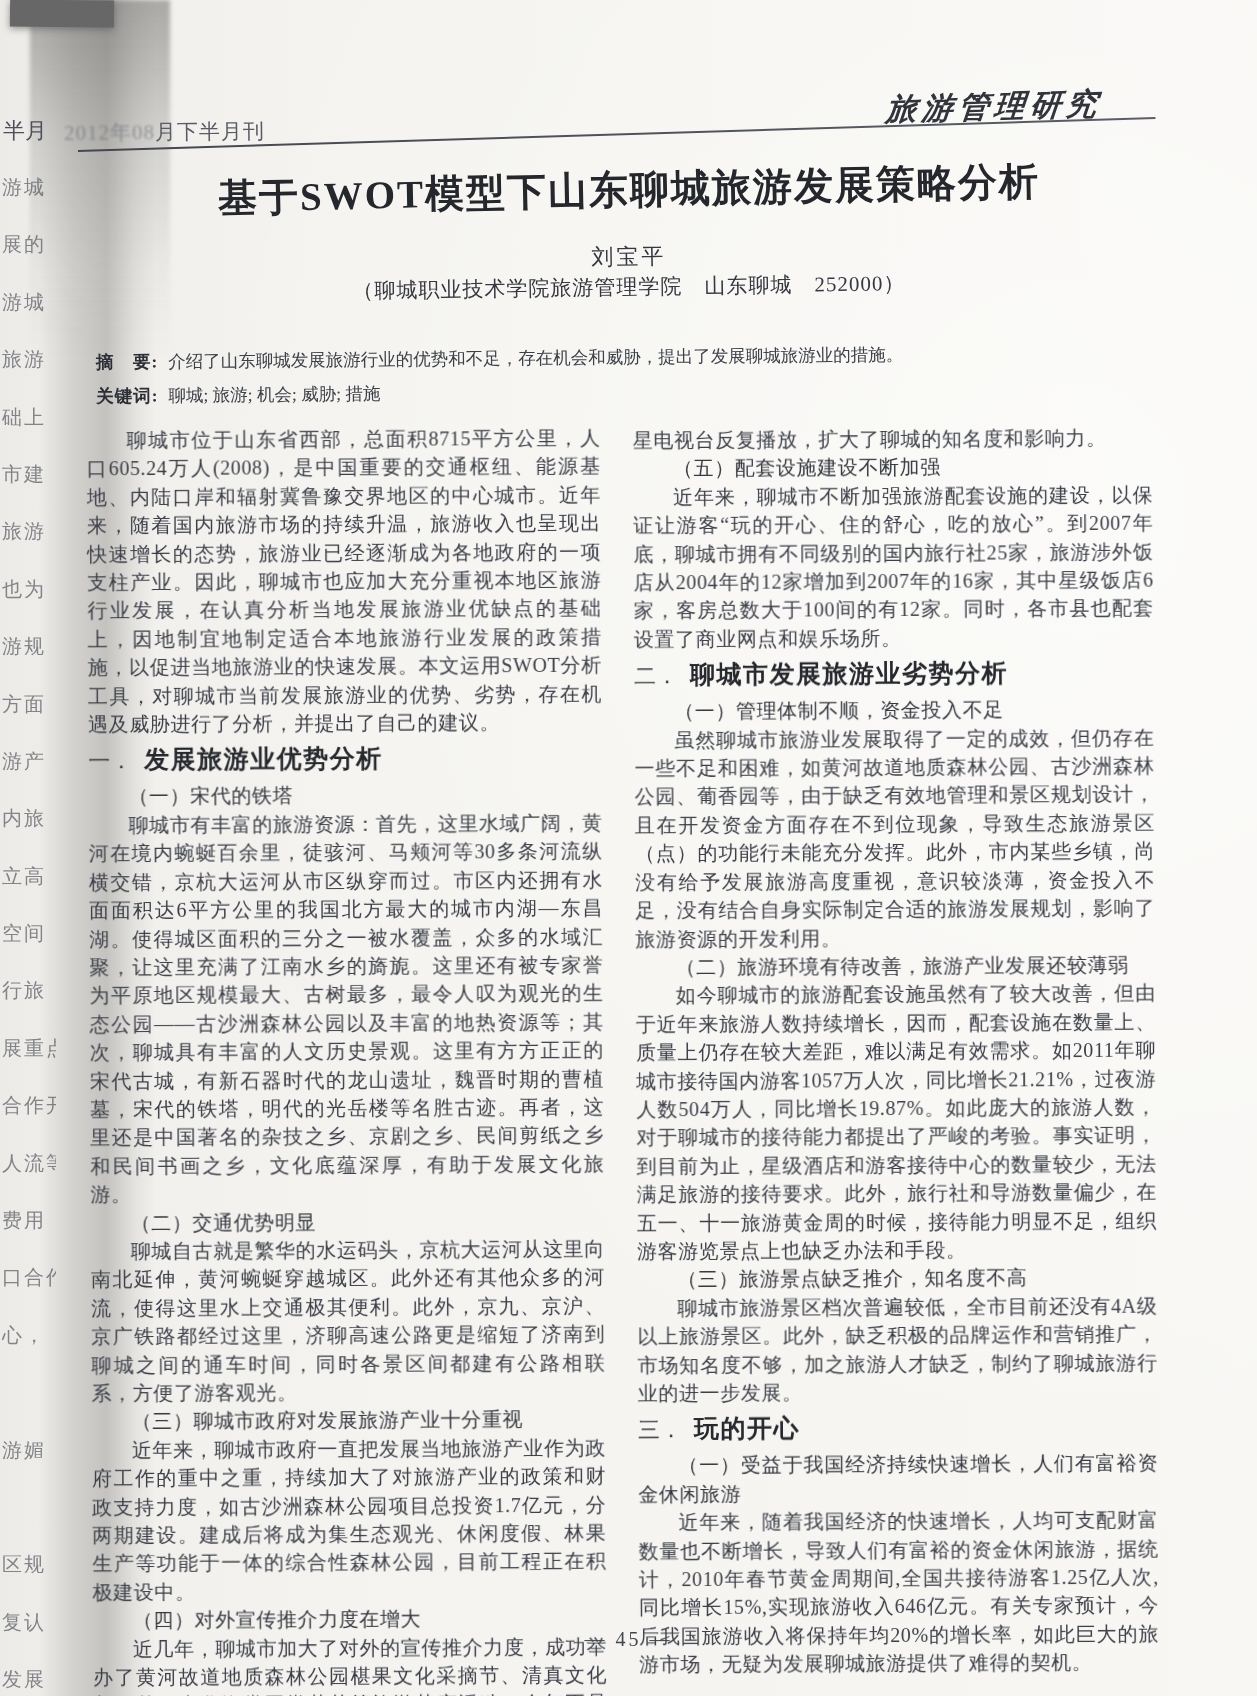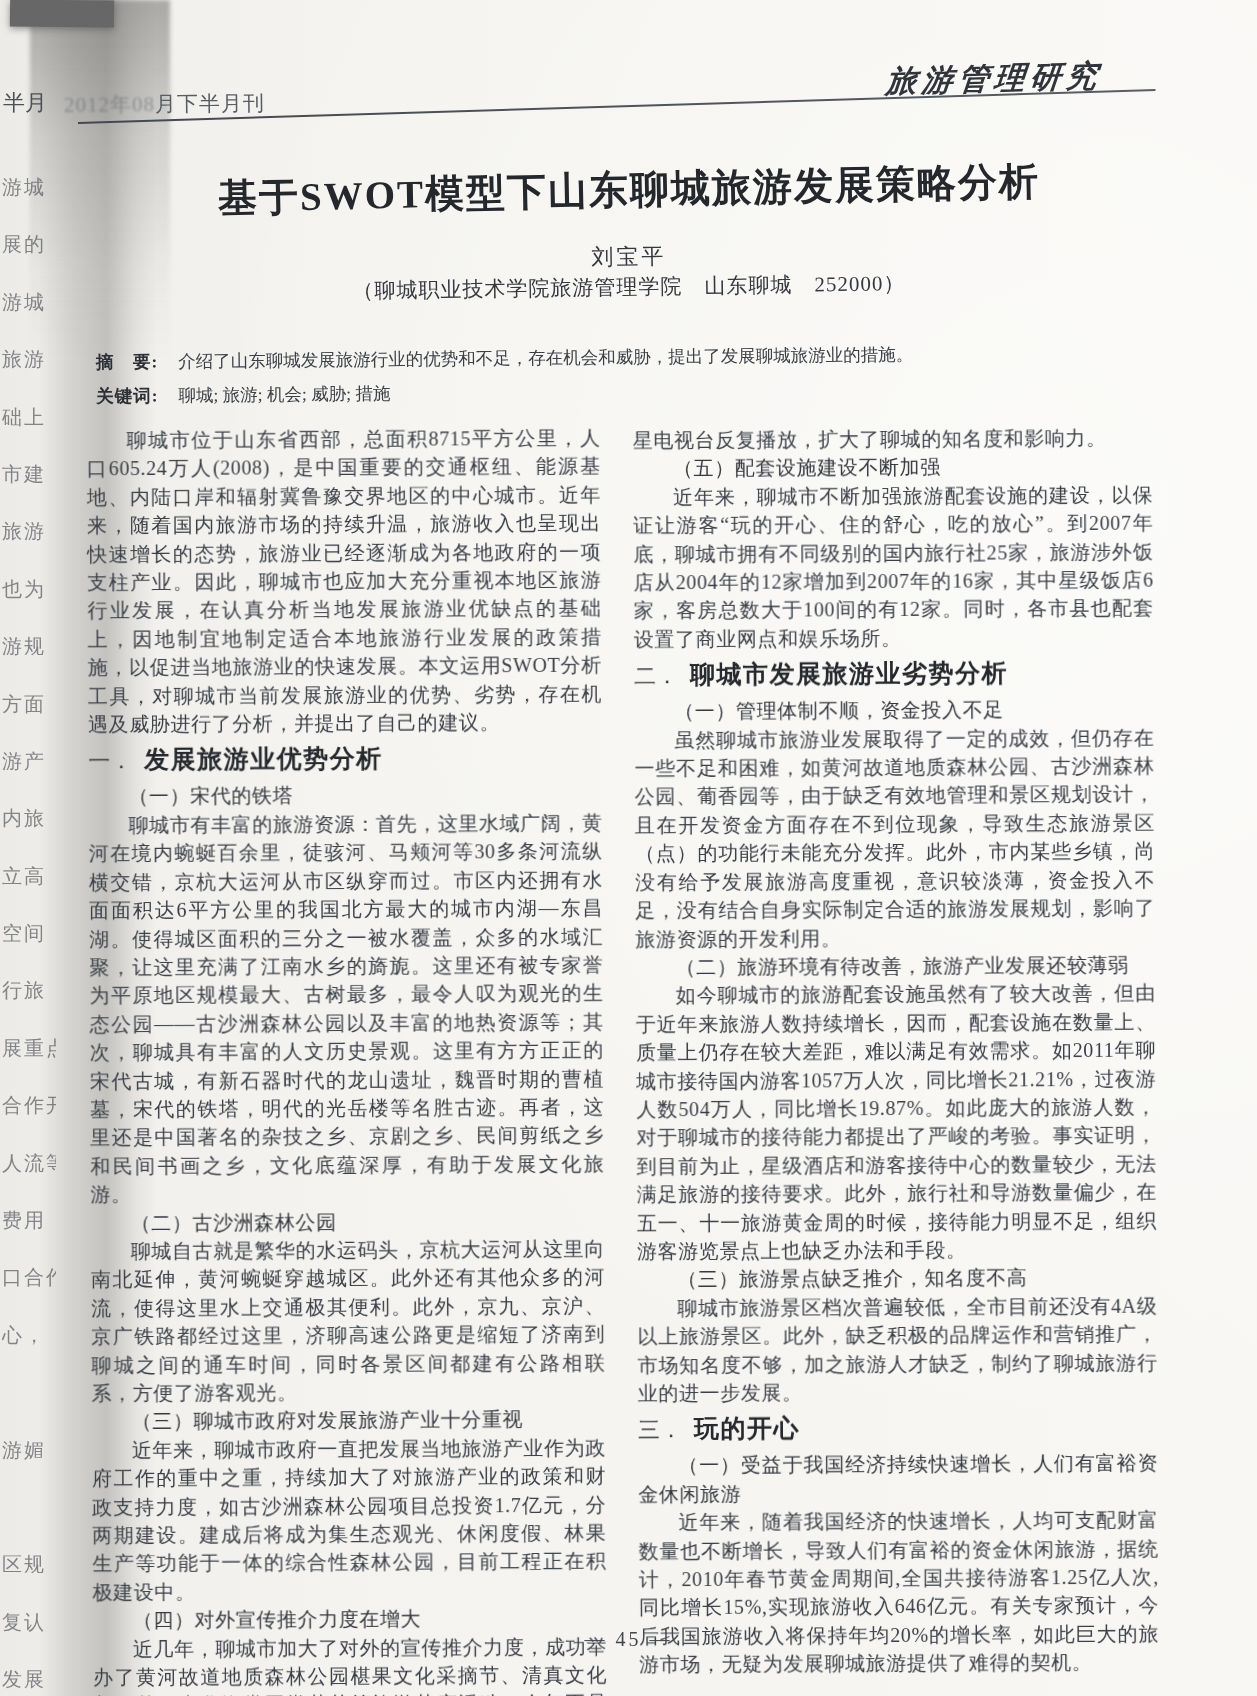--- a/index.html
+++ b/index.html
@@ -30,21 +30,21 @@
   }
   
   .ghost-col{
     position:absolute;left:2px;top:150px;width:54px;overflow:hidden;
     font-size:20px;color:rgba(74,79,87,.66);letter-spacing:2px;
     filter:blur(.3px);
   }
   .ghost-line{height:33.4px;white-space:nowrap;margin-top:24px;}
   .ghost-line.blank{visibility:hidden;}
   
-  .header{position:absolute;left:0;top:76px;width:100%;height:70px;text-align:right;}
+  .header{position:absolute;left:0;top:104px;width:100%;height:70px;text-align:right;}
   .edge-frag{position:absolute;left:3px;top:12px;font-size:22px;color:#4c5158;}
   .issue{position:absolute;left:64px;top:14px;font-size:21px;color:#585d64;letter-spacing:1px;white-space:nowrap;transform:rotate(-.6deg);}
   .issue .faded{filter:blur(1.3px);opacity:.5;}
   .journal-name{
     position:absolute;left:886px;top:-18px;
     font-size:31px;font-style:italic;font-weight:700;letter-spacing:5px;
     color:#31353b;transform:rotate(-1.6deg) skewX(-7deg);white-space:nowrap;
   }
   .header-rule{
     position:absolute;left:78px;top:46px;width:1078px;height:2px;
@@ -53,21 +53,21 @@
   }
   
   .title{
     position:absolute;left:50%;top:163px;transform:translateX(-50%) rotate(-1.2deg);
     font-size:39px;font-weight:700;letter-spacing:2px;color:#24272c;white-space:nowrap;
   }
   .author{position:absolute;left:50%;top:242px;transform:translateX(-50%) rotate(-.9deg);font-size:22px;color:#34383f;letter-spacing:3px;white-space:nowrap;}
   .affiliation{position:absolute;left:50%;top:273px;transform:translateX(-50%) rotate(-.8deg);font-size:21px;color:#34383f;letter-spacing:1px;white-space:nowrap;}
   
   .abstract{position:absolute;left:96px;top:340px;width:1062px;transform:rotate(-.55deg);font-size:17.5px;line-height:34px;color:#3c4148;}
-  .abstract .lbl{font-weight:700;color:#2c3036;margin-right:20px;letter-spacing:1px;}
+  .abstract .lbl{font-weight:700;color:#2c3036;margin-right:10px;letter-spacing:1px;}
   
   .col{position:absolute;top:425px;font-size:20px;line-height:28.4px;letter-spacing:.6px;color:#3a3f47;transform:rotate(-.3deg);filter:blur(.18px);text-align:justify;}
   .col-left{left:90px;width:514px;}
   .col-right{left:636px;width:520px;}
   .block{margin:0;}
   .block.para{text-indent:2em;}
   .block.h2{text-indent:2em;color:#34383f;}
   .block.cont{text-indent:0;}
   .block.h1{font-size:25px;font-weight:700;line-height:40px;letter-spacing:1.5px;color:#25282d;text-indent:0;margin:2px 0 1px 0;}
   .block .num{display:none;}
@@ -149,21 +149,21 @@
     <div><span class="lbl">摘　要:</span><span>介绍了山东聊城发展旅游行业的优势和不足，存在机会和威胁，提出了发展聊城旅游业的措施。</span></div>
     <div><span class="lbl">关键词:</span><span>聊城; 旅游; 机会; 威胁; 措施</span></div>
   </div>
 
   <div class="col col-left">
 
   <div class="block para"><span class="txt">聊城市位于山东省西部，总面积8715平方公里，人口605.24万人(2008)，是中国重要的交通枢纽、能源基地、内陆口岸和辐射冀鲁豫交界地区的中心城市。近年来，随着国内旅游市场的持续升温，旅游收入也呈现出快速增长的态势，旅游业已经逐渐成为各地政府的一项支柱产业。因此，聊城市也应加大充分重视本地区旅游行业发展，在认真分析当地发展旅游业优缺点的基础上，因地制宜地制定适合本地旅游行业发展的政策措施，以促进当地旅游业的快速发展。本文运用SWOT分析工具，对聊城市当前发展旅游业的优势、劣势，存在机遇及威胁进行了分析，并提出了自己的建议。</span></div>
       <div class="block h1"><span class="num">一．</span><span class="txt">发展旅游业优势分析</span></div>
       <div class="block h2"><span class="txt">（一）宋代的铁塔</span></div>
       <div class="block para"><span class="txt">聊城市有丰富的旅游资源：首先，这里水域广阔，黄河在境内蜿蜒百余里，徒骇河、马颊河等30多条河流纵横交错，京杭大运河从市区纵穿而过。市区内还拥有水面面积达6平方公里的我国北方最大的城市内湖—东昌湖。使得城区面积的三分之一被水覆盖，众多的水域汇聚，让这里充满了江南水乡的旖旎。这里还有被专家誉为平原地区规模最大、古树最多，最令人叹为观光的生态公园——古沙洲森林公园以及丰富的地热资源等；其次，聊城具有丰富的人文历史景观。这里有方方正正的宋代古城，有新石器时代的龙山遗址，魏晋时期的曹植墓，宋代的铁塔，明代的光岳楼等名胜古迹。再者，这里还是中国著名的杂技之乡、京剧之乡、民间剪纸之乡和民间书画之乡，文化底蕴深厚，有助于发展文化旅游。</span></div>
-      <div class="block h2"><span class="txt">（二）古沙洲森林公园</span></div>
+      <div class="block h2"><span class="txt">（二）交通优势明显</span></div>
       <div class="block para"><span class="txt">聊城自古就是繁华的水运码头，京杭大运河从这里向南北延伸，黄河蜿蜒穿越城区。此外还有其他众多的河流，使得这里水上交通极其便利。此外，京九、京沪、京广铁路都经过这里，济聊高速公路更是缩短了济南到聊城之间的通车时间，同时各景区间都建有公路相联系，方便了游客观光。</span></div>
       <div class="block h2"><span class="txt">（三）聊城市政府对发展旅游产业十分重视</span></div>
       <div class="block para"><span class="txt">近年来，聊城市政府一直把发展当地旅游产业作为政府工作的重中之重，持续加大了对旅游产业的政策和财政支持力度，如古沙洲森林公园项目总投资1.7亿元，分两期建设。建成后将成为集生态观光、休闲度假、林果生产等功能于一体的综合性森林公园，目前工程正在积极建设中。</span></div>
       <div class="block h2"><span class="txt">（四）对外宣传推介力度在增大</span></div>
       <div class="block para"><span class="txt">近几年，聊城市加大了对外的宣传推介力度，成功举办了黄河故道地质森林公园椹果文化采摘节、清真文化美食节、中华海棠园赏花节等旅游节庆活动，今年更是成功举办了水文化节，并制作了宣传片在中央电视台、山东电视台和其他省市卫</span></div>
     </div>
   <div class="col col-right">
 
   <div class="block cont"><span class="txt">星电视台反复播放，扩大了聊城的知名度和影响力。</span></div>
       <div class="block h2"><span class="txt">（五）配套设施建设不断加强</span></div>

